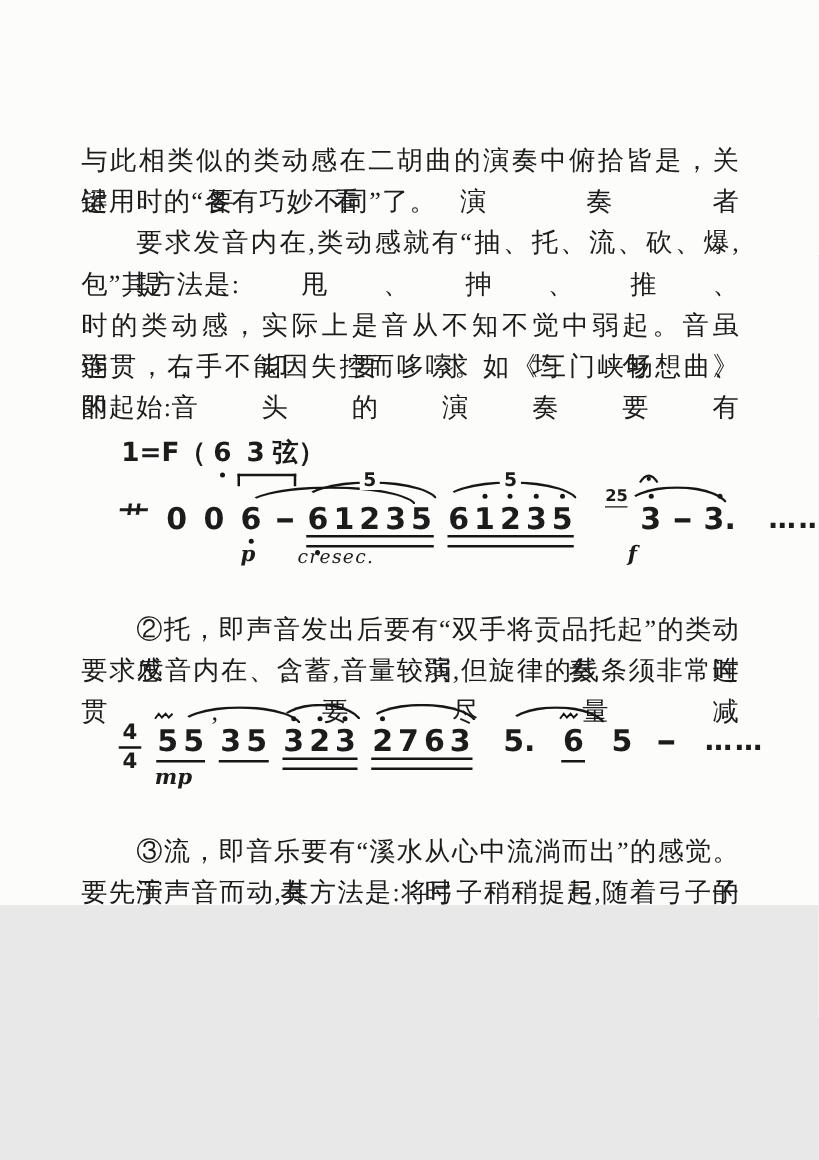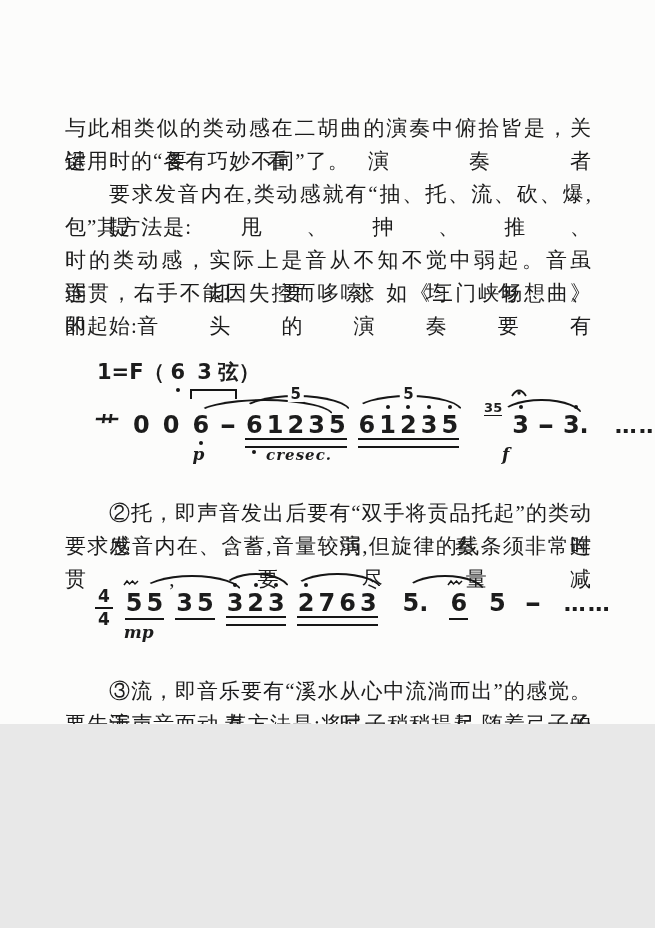--- a/index.html
+++ b/index.html
@@ -15,21 +15,21 @@
   
   .text-block{position:absolute;left:65px;top:112px;width:527px;}
   .line{
     width:527px;font-size:21px;line-height:33px;height:33px;
     letter-spacing:1px;white-space:nowrap;
   }
   .jt{white-space:normal;text-align:justify;text-align-last:justify;text-justify:inter-character;}
   .ind{padding-left:44px;width:483px;}
   
   .keyline{
-    height:26px;margin:16px 0 2px 32px;font-size:21px;font-weight:bold;line-height:26px;
+    height:26px;margin:6px 0 2px 32px;font-size:21px;font-weight:bold;line-height:26px;
     font-family:"DejaVu Sans","Liberation Sans",sans-serif;
   }
   .keyline .kd{position:relative;margin:0 6px;}
   
   .music{
     position:relative;height:80px;margin:2px 0 4px 30px;padding-top:26px;
     display:flex;align-items:flex-start;gap:13px;
     font-family:"DejaVu Sans","Liberation Sans",sans-serif;
     font-weight:bold;font-size:24px;line-height:1;
     white-space:nowrap;
@@ -57,21 +57,21 @@
   .bracket{position:absolute;top:-24px;left:-2px;right:-4px;height:8px;
            border:2px solid #161616;border-bottom:none;}
   .slur-long{top:-14px;left:3px;width:135px;}
   .tie{top:-14px;left:16px;right:6px;}
   .tie2{top:-16px;left:2px;width:76px;}
   .slurAB{top:-16px;left:16px;width:96px;}
   
   .dyn{position:absolute;font-family:"DejaVu Serif","Liberation Serif",serif;
        font-style:italic;font-weight:bold;font-size:17px;top:33px;}
   .cresc{position:absolute;font-family:"DejaVu Serif","Liberation Serif",serif;
-         font-style:italic;font-weight:bold;font-size:15px;top:35px;left:-8px;letter-spacing:1px;margin-left:28px;}
+         font-style:italic;font-weight:normal;font-size:15px;top:35px;left:-8px;letter-spacing:1px;}
   
   .sanban{font-size:23px;margin-right:2px;transform:skewX(-8deg);display:inline-block;}
   .barline{width:2px;height:48px;background:#161616;margin-top:-5px;}
   .dash{display:inline-block;transform:scaleX(1.7);}
   .cont{font-size:22px;letter-spacing:2px;margin-top:2px;}
   .grace{position:relative;font-size:13px;top:-12px;margin-right:-2px;}
   .grace::after{content:"";position:absolute;left:0;right:0;bottom:-2px;height:1.5px;background:#161616;}
   .fermata-icon{position:absolute;top:-28px;left:-3px;}
   .tremolo-icon{position:absolute;top:-12px;left:-3px;}
   .timesig{display:inline-flex;flex-direction:column;align-items:center;
@@ -136,21 +136,21 @@
         <span class="n">6</span>
         <span class="n da">1</span>
         <span class="n da">2</span>
         <span class="n da">3</span>
         <span class="n da">5</span>
       </span>
 
       <span class="barline"></span>
 
       <span class="wrap" style="gap:12px;">
-        <span class="grace">35</span>
+        <span class="grace">25</span>
         <span class="n da">3
           <svg class="fermata-icon" width="20" height="13" viewBox="0 0 20 13">
               <path d="M3,11 Q10,0 17,11" fill="none" stroke="#161616" stroke-width="1.8"></path>
               <circle cx="10" cy="8" r="1.7" fill="#161616"></circle>
             </svg>
         </span>
         <span class="n dash">-</span>
         <span class="n da">3.</span>
         <div class="arc tie"></div>
         <span class="dyn" style="left:18px;">f</span>

